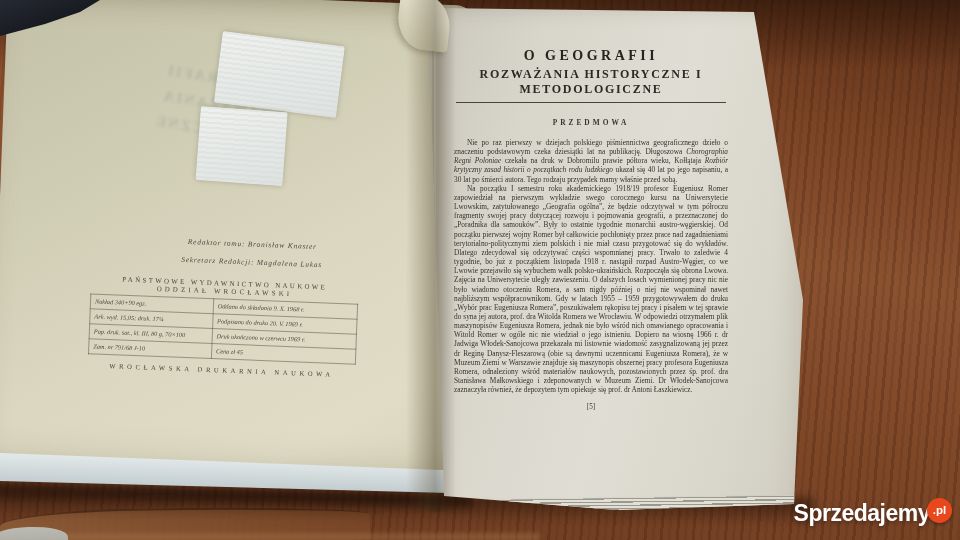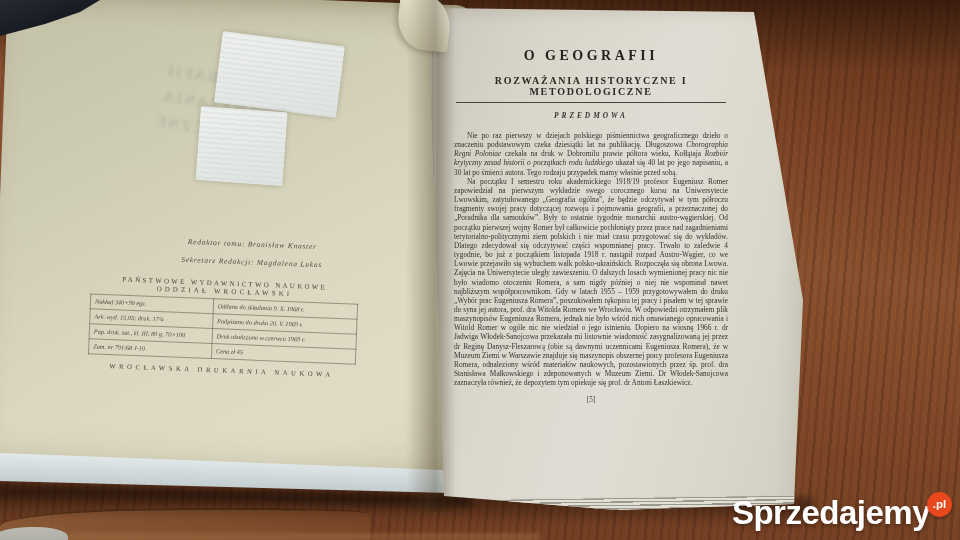--- a/index.html
+++ b/index.html
@@ -83,38 +83,38 @@
     z-index:2; }
   .right-page::before { content:""; position:absolute; left:8px; top:10px; bottom:14px; width:10px;
     background:repeating-linear-gradient(90deg, #c0bdb0 0 2px, #d6d3c7 2px 4px); opacity:.8; }
   .stack-edge { position:absolute; left:14px; right:5px; bottom:3px; height:15px;
     background:repeating-linear-gradient(to bottom, rgba(148,146,136,.9) 0 1.3px, rgba(226,223,213,.95) 1.3px 3.4px);
     transform:rotate(-.8deg); border-radius:2px; box-shadow:0 1px 2px rgba(60,50,30,.4); }
 
   .rp-content { position:absolute; left:34px; top:46px; width:274px; color:#2f2d28; }
   .rp-title { text-align:center; font-size:14px; font-weight:bold; letter-spacing:3.5px;
     color:#26241f; }
-  .rp-subtitle { text-align:center; font-size:10px; font-weight:bold; letter-spacing:1.7px;
-    margin-top:11px; padding:0 4px 5px; color:#2b2923; }
+  .rp-subtitle { text-align:center; font-size:12px; font-weight:bold; letter-spacing:1.7px;
+    margin-top:3px; padding:0 4px 5px; color:#2b2923; }
   .rp-rule { height:1px; background:#46443c; margin:0 2px; }
-  .rp-section { text-align:center; font-size:7.4px; font-style:italic; font-weight:bold;
-    letter-spacing:3px; margin-top:8px; color:#39362f; }
+  .rp-section { text-align:center; font-size:7.4px; font-weight:bold;
+    letter-spacing:3px; margin-top:15px; color:#39362f; }
   .rp-body { margin-top:11px; font-size:7.35px; line-height:9.15px; text-align:justify;
     color:#34322c; }
   .rp-body p { text-indent:13px; }
   .rp-pagenum { text-align:center; font-size:7.2px; margin-top:9px; color:#3c3a33; }
 
   .gutter-shadow { position:absolute; left:406px; top:-4px; width:50px; height:516px;
     background:linear-gradient(90deg, rgba(0,0,0,0) 0%, rgba(70,55,30,.26) 42%, rgba(48,38,18,.32) 58%, rgba(0,0,0,0) 100%);
     z-index:6; pointer-events:none; }
 
   
   .watermark { position:absolute; right:8px; bottom:8px; z-index:10; white-space:nowrap;
     font-family:"Liberation Sans", sans-serif; }
-  .wm-brand { font-size:33px; font-weight:bold; color:#ffffff;
+  .wm-brand { font-size:23px; font-weight:bold; color:#ffffff;
     text-shadow:0 2px 4px rgba(0,0,0,.35); letter-spacing:-.5px; }
   .wm-badge { display:inline-block; width:25px; height:25px; border-radius:50%;
     background:#e8481c; color:#fff; font-size:11.5px; font-weight:bold; text-align:center;
     line-height:25px; vertical-align:top; margin-left:-3px; transform:translateY(-9px);
     box-shadow:0 2px 3px rgba(0,0,0,.3);margin-top:7px; }
 </style>
 </head>
 <body>
 
 <div class="scene">

